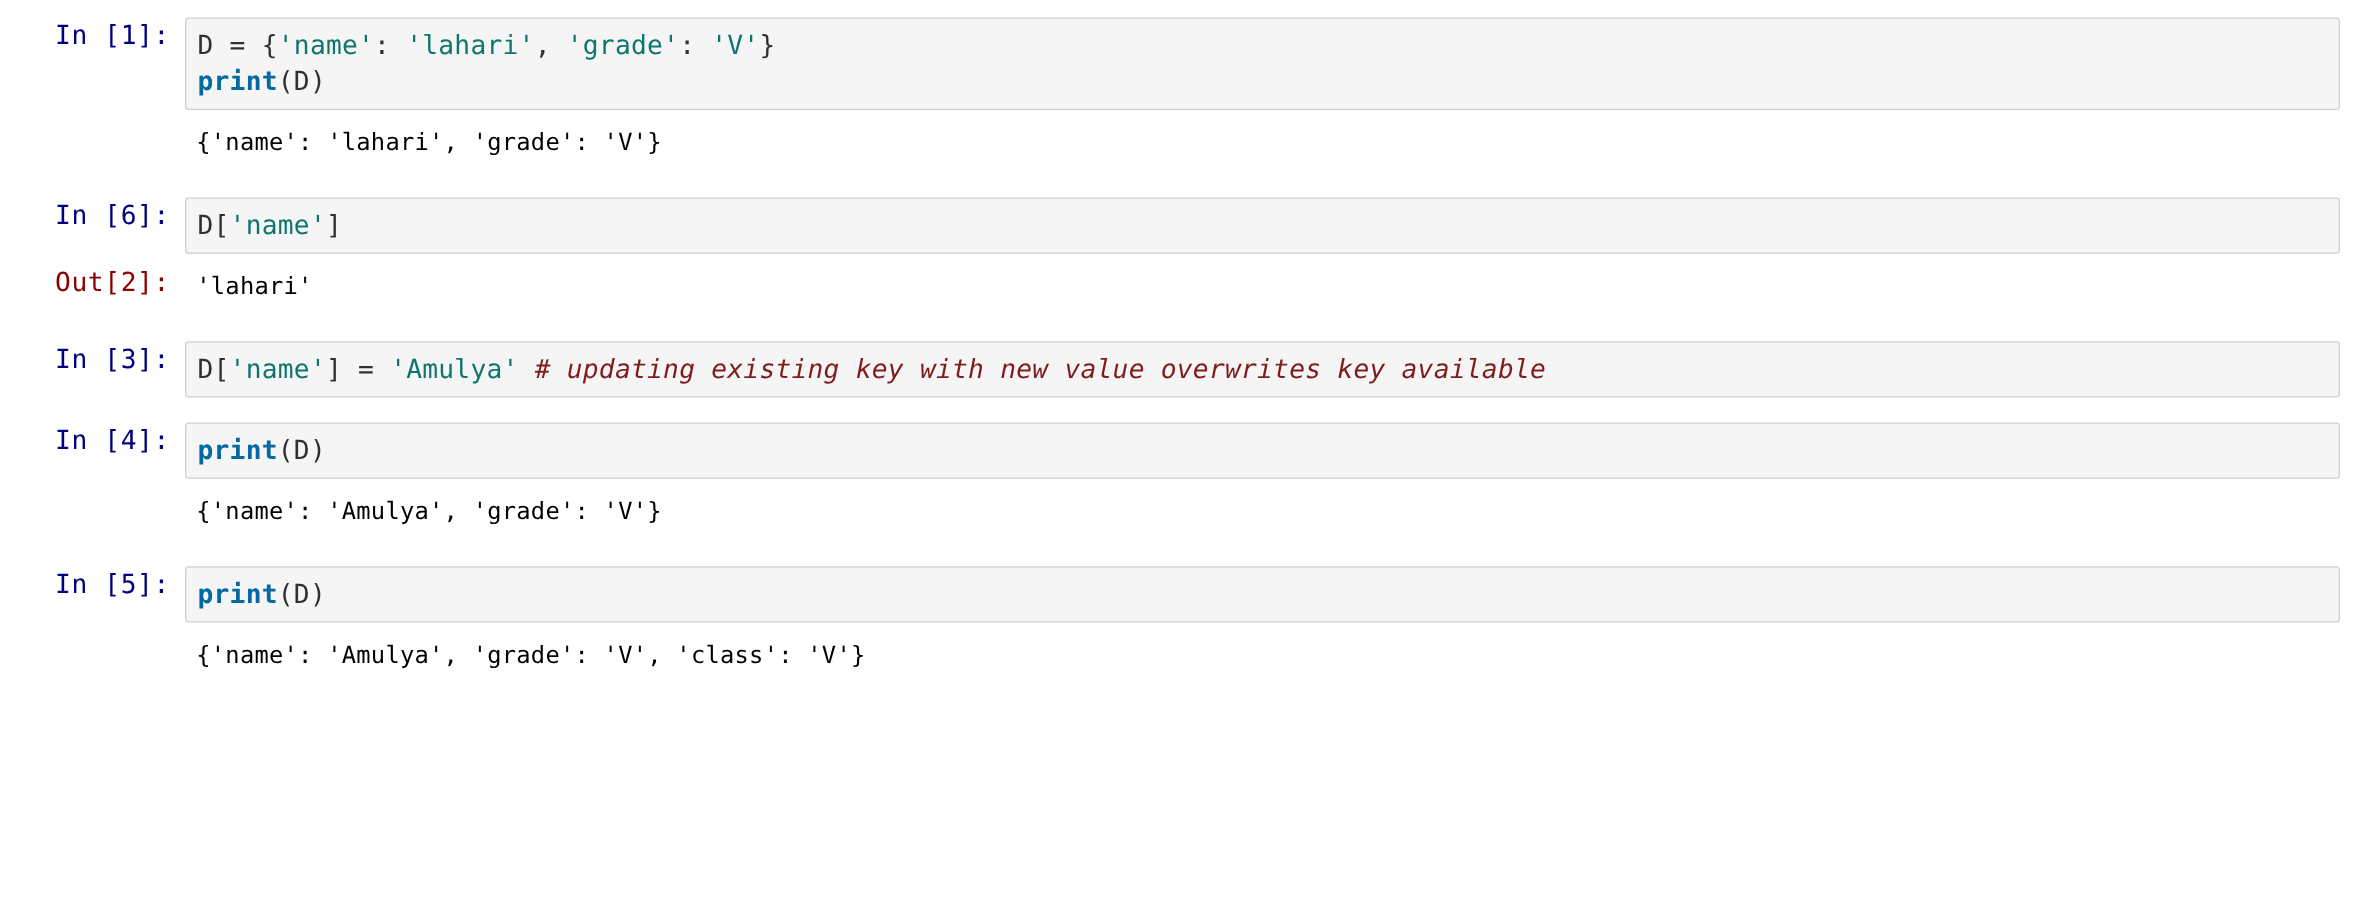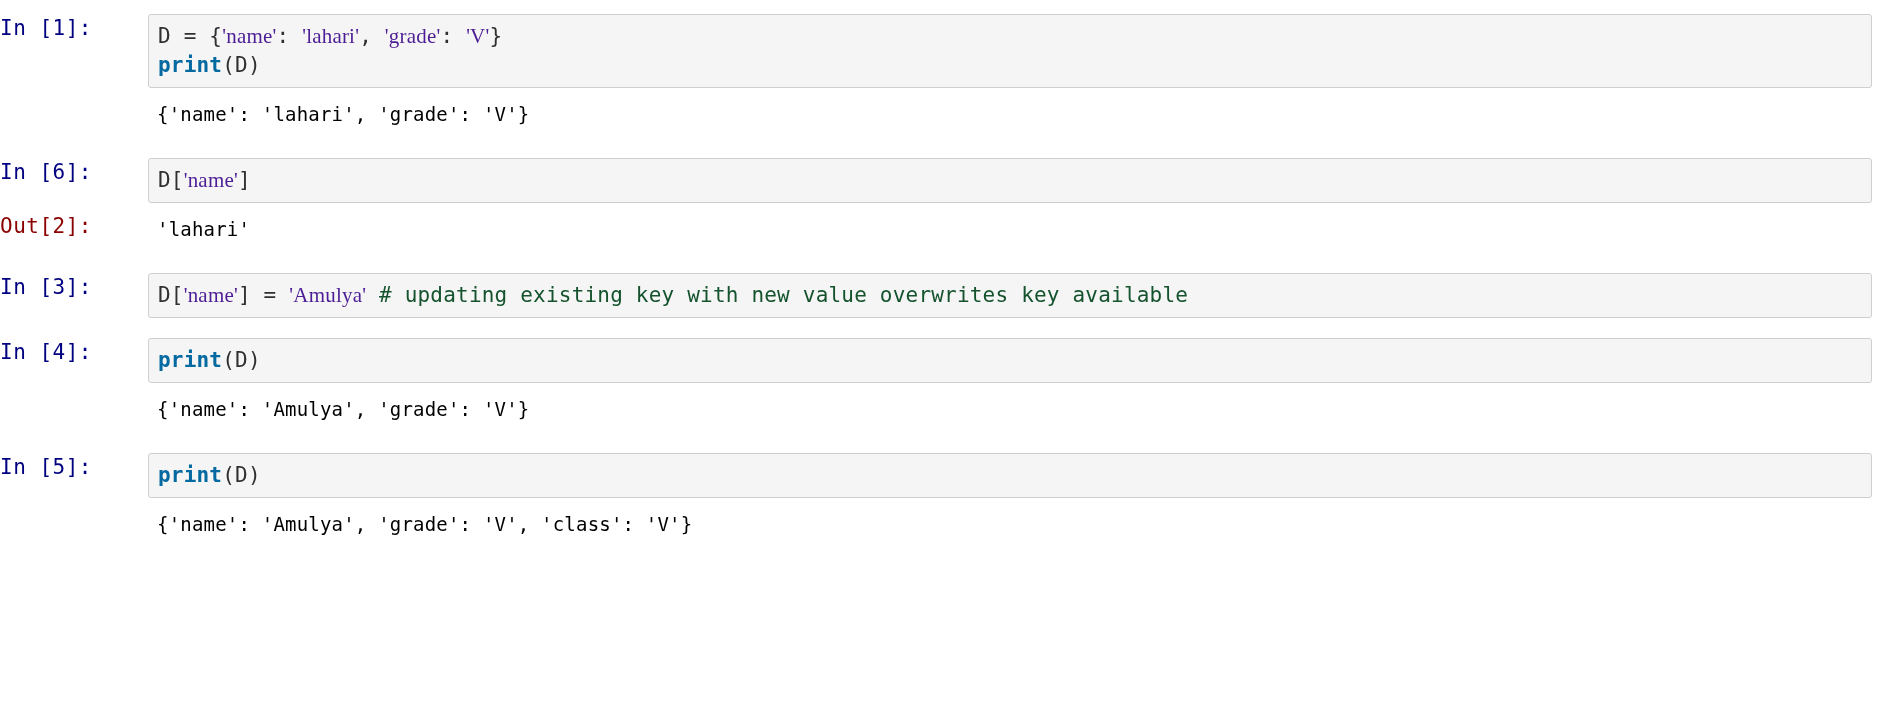--- a/index.html
+++ b/index.html
@@ -24,20 +24,21 @@
   .cell {
     display: flex;
     align-items: flex-start;
     width: 100%;
     box-sizing: border-box;
   }
 
   .prompt {
     flex: 0 0 148px;
     width: 148px;
+    text-align: right;
     padding-right: 12px;
     box-sizing: border-box;
     font-family: "DejaVu Sans Mono", "Liberation Mono", monospace;
     font-size: 21px;
     line-height: 29px;
     white-space: pre;
     letter-spacing: 0.5px;
   }
   .prompt-in  { color: #000080; }
   .prompt-out { color: #8b0000; }
@@ -76,23 +77,23 @@
   .outline {
     font-family: "DejaVu Sans Mono", "Liberation Mono", monospace;
     font-size: 19px;
     line-height: 29px;
     color: #000000;
     white-space: pre;
     letter-spacing: 0.2px;
   }
 
   
-  .tok-str     { color: #4c1d95; font-family: Liberation Serif, serif; }
+  .tok-str     { color: #0f766e; }
   .tok-builtin { color: #0369a1; font-weight: bold; }
-  .tok-comment { color: #14532d; }
+  .tok-comment { color: #7f1d1d; font-style: italic; }
   .tok-plain   { color: #303030; }
 
   
   .gap-sm { height: 9px; }
   .gap-md { height: 20px; }
   .gap-lg { height: 26px; }
 </style>
 </head>
 <body>
 

